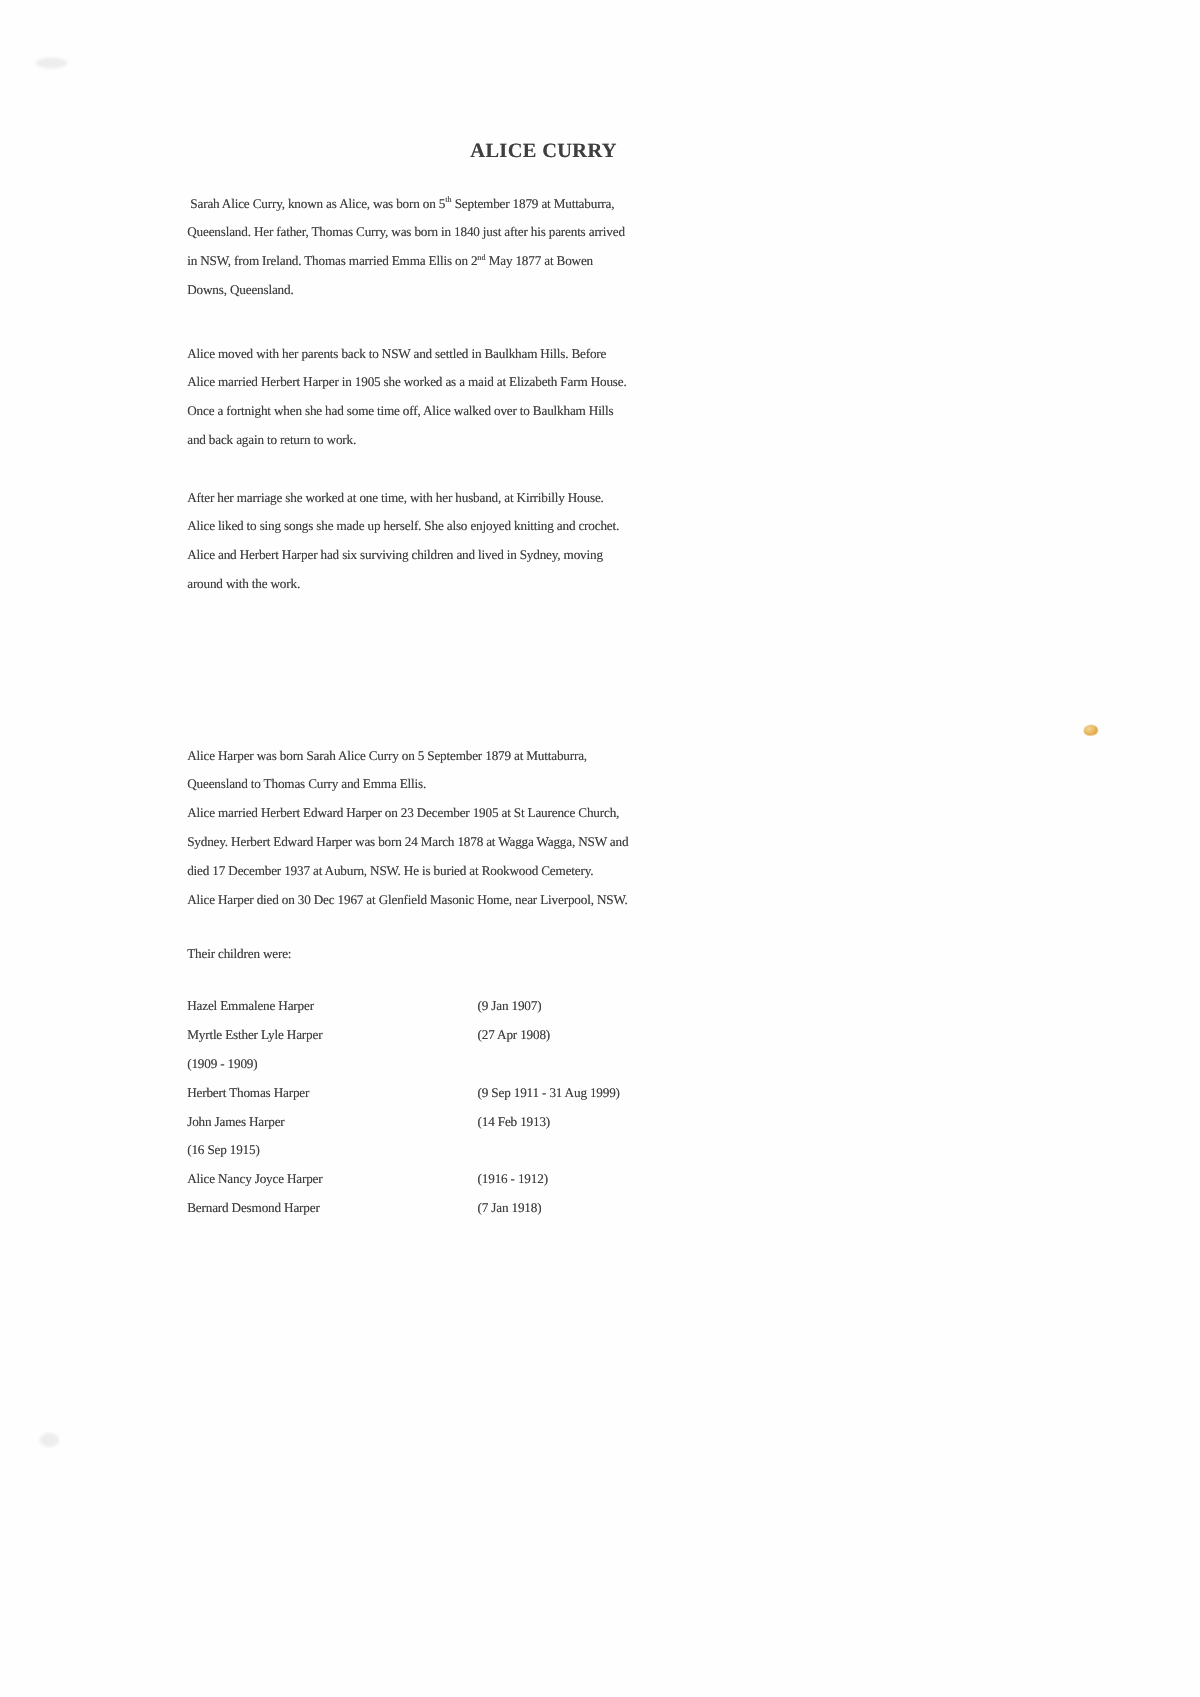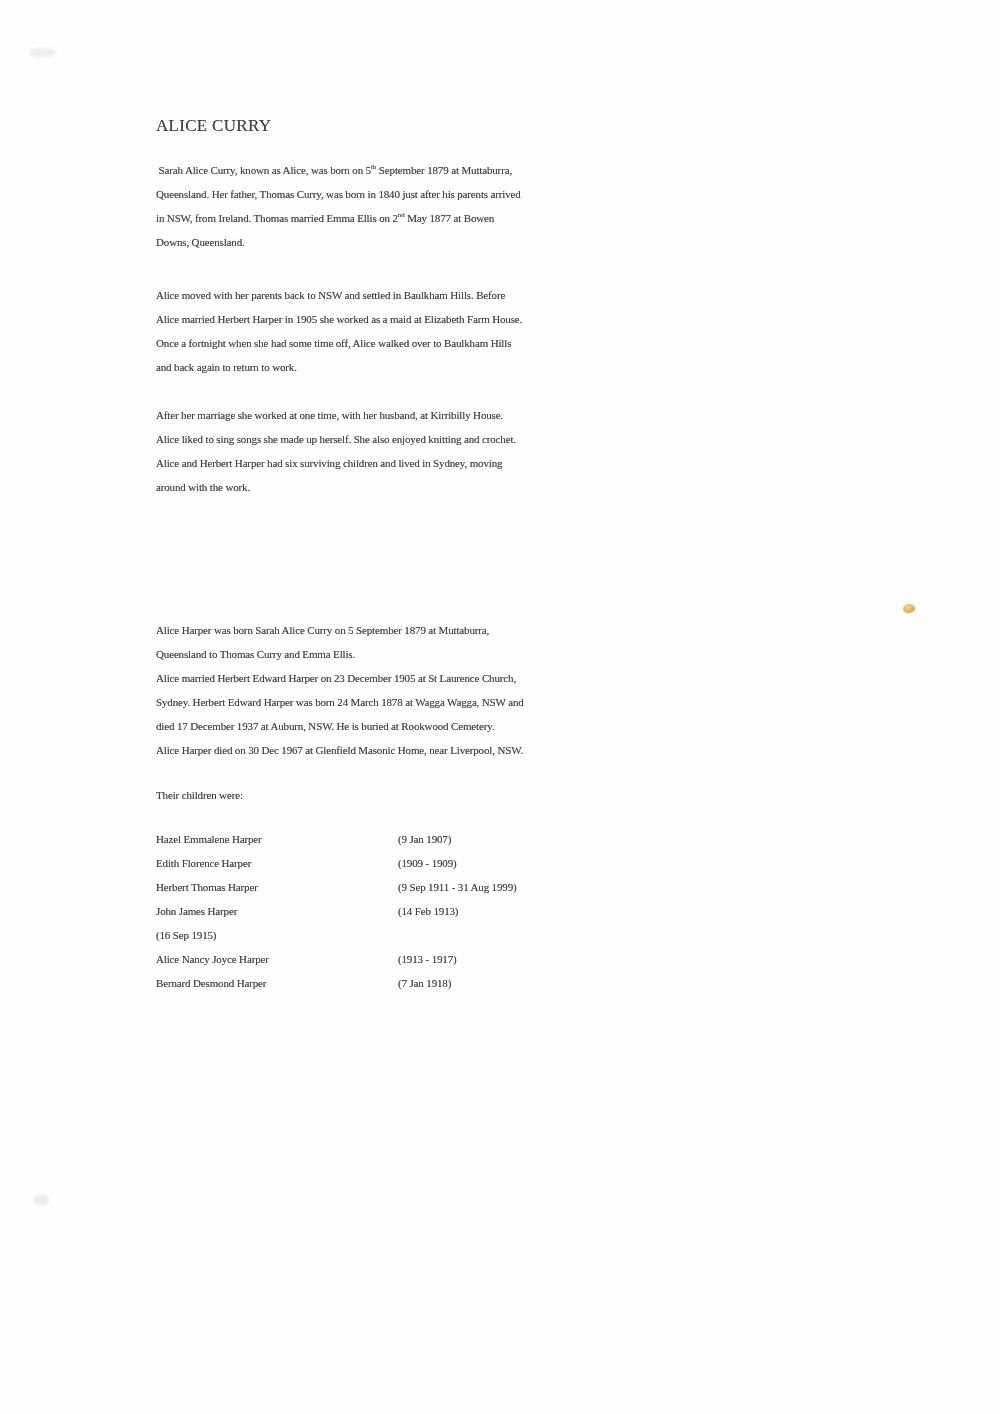--- a/index.html
+++ b/index.html
@@ -15,22 +15,23 @@
     overflow: hidden;
     font-family: "Liberation Serif", "DejaVu Serif", serif;
     color: var(--text, #3f3f3f);
   }
   .doc-title {
     position: absolute;
     top: 114px;
     left: 156px;
     width: 594px;
     margin: 0;
+    text-align: center;
     font-size: 17px;
-    font-weight: normal;
+    font-weight: bold;
     line-height: 24px;
     letter-spacing: 0.3px;
     white-space: pre;
     text-shadow: 0 0 0.5px rgba(63,63,63,0.55);
   }
   .block {
     position: absolute;
     left: 156px;
     margin: 0;
     font-size: 11px;
@@ -112,37 +113,40 @@
 Alice Harper died on 30 Dec 1967 at Glenfield Masonic Home, near Liverpool, NSW.</p>
 
   <p class="block" style="top:783px">Their children were:</p>
 
   <div class="block children-list" style="top:827px">
       <div class="child-row">
         <span class="child-name">Hazel Emmalene Harper</span>
         <span class="child-dates">(9 Jan 1907)</span>
       </div>
       <div class="child-row">
-        <span class="child-name">Edith Florence Harper</span>
+        <span class="child-name">Myrtle Esther Lyle Harper</span>
+        <span class="child-dates">(27 Apr 1908)</span>
+      </div>
+      <div class="child-row">
         <span class="child-dates">(1909 - 1909)</span>
       </div>
       <div class="child-row">
         <span class="child-name">Herbert Thomas Harper</span>
         <span class="child-dates">(9 Sep 1911 - 31 Aug 1999)</span>
       </div>
       <div class="child-row">
         <span class="child-name">John James Harper</span>
         <span class="child-dates">(14 Feb 1913)</span>
       </div>
       <div class="child-row">
         <span class="child-dates">(16 Sep 1915)</span>
       </div>
       <div class="child-row">
         <span class="child-name">Alice Nancy Joyce Harper</span>
-        <span class="child-dates">(1913 - 1917)</span>
+        <span class="child-dates">(1916 - 1912)</span>
       </div>
       <div class="child-row">
         <span class="child-name">Bernard Desmond Harper</span>
         <span class="child-dates">(7 Jan 1918)</span>
       </div>
     </div>
 
   <div class="smudge smudge-bottom"></div>
 
 </div>

